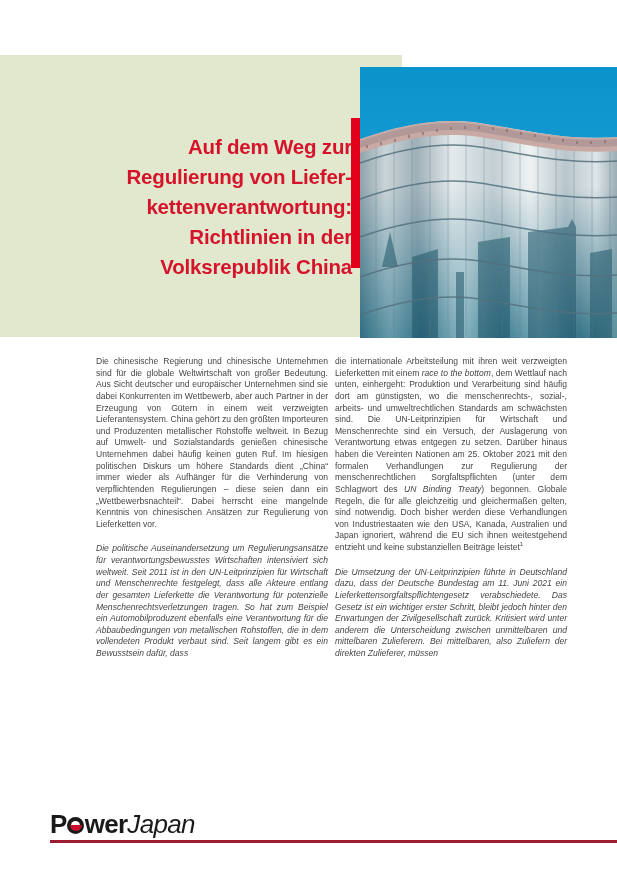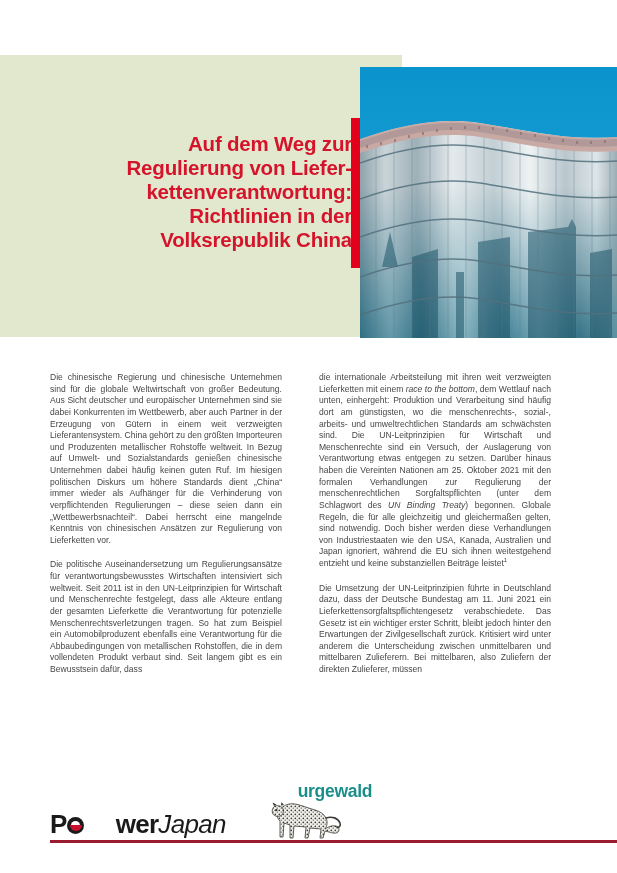--- a/index.html
+++ b/index.html
@@ -51,51 +51,52 @@
   }
   .hero-photo svg { display: block; }
 
   .hero-title {
     position: absolute;
     left: 60px;
     top: 118px;
     width: 292px;
     text-align: right;
     font-size: 20.5px;
-    line-height: 24px;
+    line-height: 30px;
     font-weight: bold;
     color: #d5142b;
     letter-spacing: -0.2px;
     white-space: pre-line;
   }
 
   
   .columns {
     position: absolute;
     left: 50px;
-    top: 372px;
+    top: 356px;
     width: 517px;
     height: 410px;
     display: flex;
-    gap: 37px;
+    gap: 7px;
+    justify-content: flex-end;
   }
   .col {
     width: 232px;
     flex: 0 0 232px;
   }
   .col p {
     margin: 0 0 13px 0;
     font-size: 8.55px;
     line-height: 11.63px;
     text-align: justify;
     text-justify: inter-word;
     color: #464646;
     hyphens: manual;
   }
-  .col p:last-child { margin-bottom: 13px; }
+  .col p:last-child { margin-bottom: 13px; font-style: italic; }
   .col p i { }
   .col p sup {
     font-size: 6px;
     vertical-align: super;
     line-height: 0;
   }
 
   
   .footer {
     position: absolute;
@@ -146,21 +147,21 @@
     border-radius: 50%;
     background: #ffffff;
   }
   .ps-o .half {
     position: absolute;
     left: 2.5px; top: 7.5px;
     width: 12px; height: 6px;
     border-radius: 0 0 12px 12px;
     background: #c8102e;
   }
-  .ps-wer { font-weight: bold; color: #1a1a1a; margin-left: 31px; }
+  .ps-wer { font-weight: bold; color: #1a1a1a; }
   .ps-shift { font-style: italic; font-weight: normal; color: #1a1a1a; }
 
   
   .logo-urgewald {
     position: relative;
     width: 98px;
     height: 56px;
   }
   .uw-word {
     position: absolute;
@@ -335,46 +336,17 @@
     <div class="logo-powershift">
       <span class="ps-p">P</span>
       <span class="ps-o">
         <span class="ring"></span>
         <span class="half"></span>
       </span>
       <span class="ps-wer">wer</span>
       <span class="ps-shift">Japan</span>
     </div>
 
-    <div class="logo-urgewald">
-      <span class="uw-word">urgewald</span>
-      <span class="uw-animal">
-        <svg width="72" height="42" viewBox="0 0 72 42" xmlns="http://www.w3.org/2000/svg" aria-hidden="true">
-          <defs>
-            <pattern id="spots" width="4" height="4" patternUnits="userSpaceOnUse">
-              <rect width="4" height="4" fill="#f0efe9"></rect>
-              <circle cx="1.3" cy="1.3" r="0.85" fill="#3c3a36"></circle>
-              <circle cx="3.2" cy="3.1" r="0.7" fill="#3c3a36"></circle>
-            </pattern>
-          </defs>
-
-          <path d="M10,13 C13,8 19,6 25,7 C31,8 38,11 45,13 C50,14.5 54,17 56,21
-                   C58,25 57,29 55,32 C58,30 62,28 66,29 C69,30 70,33 68,35
-                   C66,37 62,36 59,35 L55,34 L53,41 L50,41 L51,32
-                   L40,31 L38,41 L35,41 L36,30 L24,29 L23,41 L20,41 L20,28
-                   L14,26 L13,40 L10,40 L10,24 C7,21 6,17 7,15 Z" fill="url(#spots)" stroke="#3c3a36" stroke-width="0.8" stroke-linejoin="round"></path>
-
-          <path d="M5,9 C3,10 1.5,13 2.5,16 C3.5,19 7,20 10,19 C13,18 14,15 13,12 C12,9 8,8 5,9 Z" fill="url(#spots)" stroke="#3c3a36" stroke-width="0.8"></path>
-
-          <path d="M4,9 L2.5,5.5 L6.5,7.5 Z" fill="#3c3a36"></path>
-          <path d="M11,8.5 L11.5,5 L14,8 Z" fill="#3c3a36"></path>
-
-          <circle cx="6.5" cy="13" r="1" fill="#232220"></circle>
-
-          <path d="M56,21 C62,19 68,21 70,26 C71,29 69,31 67,30" fill="none" stroke="#3c3a36" stroke-width="1.6" stroke-linecap="round"></path>
-        </svg>
-      </span>
-    </div>
 
   </div>
 
   <div class="footer-rule"></div>
 </div>
 
 </body></html>

